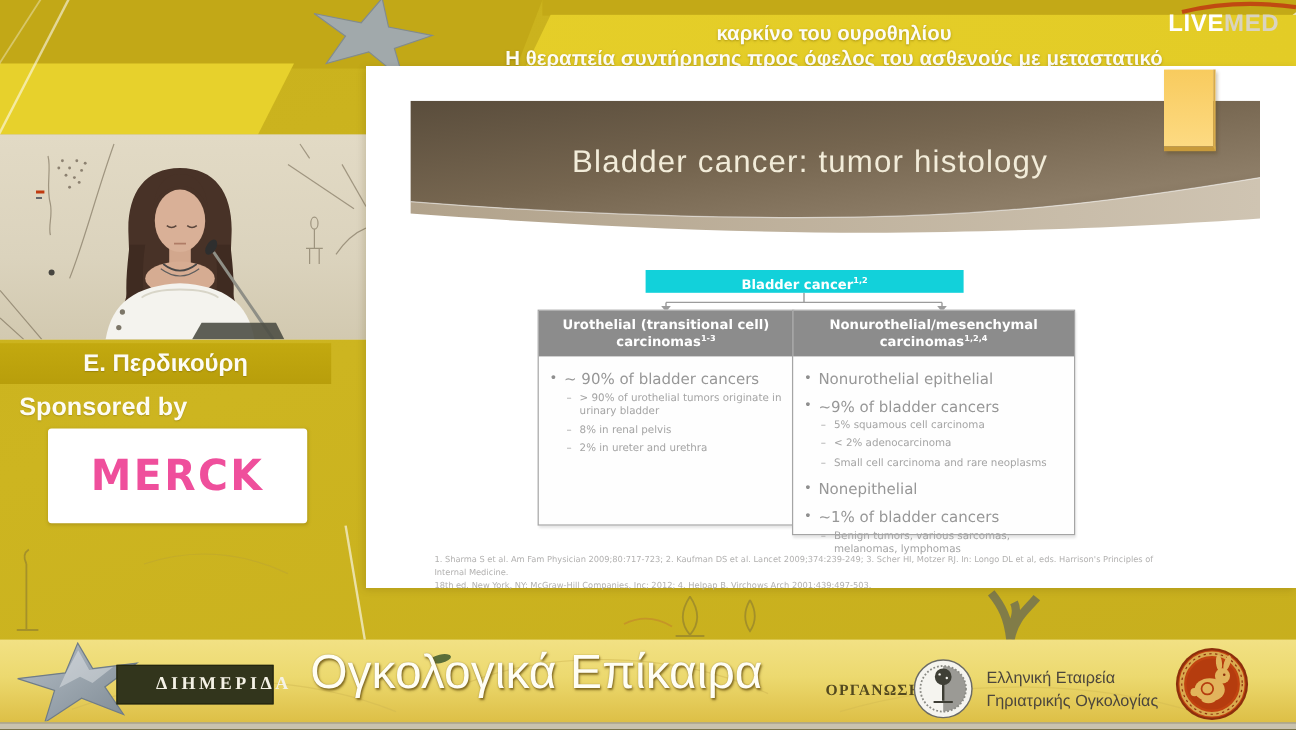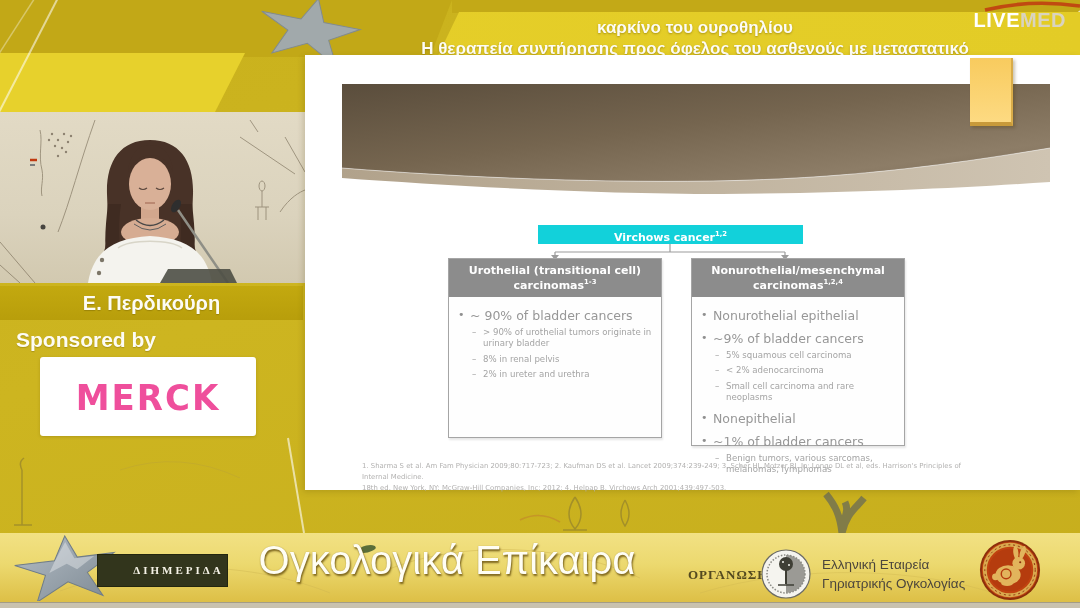--- a/index.html
+++ b/index.html
@@ -20,21 +20,21 @@
     text-align:center;color:#fdfcf5;font-size:17px;font-weight:700;line-height:21px;
     text-shadow:0 1px 2px rgba(120,100,0,.55);}
   .livemed{position:absolute;top:9px;right:14px;z-index:3;font-size:20px;font-weight:800;
     letter-spacing:.5px;}
   .livemed .p1{color:#ffffff;}
   .livemed .p2{color:#d9d3c0;font-weight:600;}
 
   
   .video{position:absolute;left:0;top:112px;width:305px;height:171px;z-index:2;
     background:#ddd5c0;overflow:hidden;}
-  .name-band{position:absolute;left:0;top:286px;width:303px;height:34px;z-index:2;
+  .name-band{position:absolute;left:0;top:286px;width:276px;height:34px;z-index:2;
     background:linear-gradient(180deg,#c3a90f,#b89e0b);
     color:#fdfcf4;font-size:20px;font-weight:700;text-align:center;line-height:34px;
     text-shadow:0 1px 1px rgba(110,90,0,.4);}
   .sponsored{position:absolute;left:0;top:328px;width:305px;z-index:2;
     color:#fdfcf4;font-size:21px;font-weight:700;text-shadow:0 1px 1px rgba(110,90,0,.35);padding-left:16px;}
   .merck{position:absolute;left:40px;top:357px;width:216px;height:79px;z-index:2;
     background:#fff;border-radius:3px;display:flex;align-items:center;justify-content:center;
     box-shadow:0 1px 3px rgba(90,70,0,.25);}
   .merck span{font-family:"DejaVu Sans",sans-serif;font-size:34px;font-weight:800;
     letter-spacing:2px;color:#ef4f9c;transform:scaleY(1.05);}
@@ -48,41 +48,41 @@
     border-bottom:4px solid #c89a3a;border-right:2px solid #d9ac49;
     box-shadow:2px 2px 3px rgba(80,60,10,.3);}
   .slide-title{position:absolute;left:30px;top:64px;width:680px;z-index:2;text-align:center;
     font-size:26px;letter-spacing:1px;color:#f2ecd9;}
   .root-node{position:absolute;left:233px;top:170px;width:265px;height:19px;z-index:2;
     background:#12d1da;color:#fff;font:bold 11px/19px "DejaVu Sans",sans-serif;text-align:center;}
   .connectors{position:absolute;left:0;top:0;z-index:1;pointer-events:none;}
   .dbox{position:absolute;background:#fefefe;border:1px solid #a5a5a5;z-index:2;
     box-shadow:1px 2px 2px rgba(0,0,0,.10);}
   .dbox.left{left:143px;top:203px;width:214px;height:180px;}
-  .dbox.right{left:386px;top:203px;width:214px;height:188px;}
+  .dbox.right{left:355px;top:203px;width:236px;height:188px;}
   .dbox-head{background:#8c8c8c;color:#fff;text-align:center;padding:5px 4px 4px;
     font:bold 11px/1.3 "DejaVu Sans",sans-serif;}
   .dbox-head sup, .root-node sup{font-size:.62em;}
   .dbox-body{padding-top:3px;}
   .bullet{position:relative;font-family:"DejaVu Sans",sans-serif;}
   .bullet.lv1{font-size:12.5px;color:#979797;margin:8px 4px 3px 8px;padding-left:13px;}
   .bullet.lv1::before{content:"\2022";position:absolute;left:1px;top:0;font-size:11px;color:#8f8f8f;}
   .bullet.lv2{font-size:8.6px;line-height:1.3;color:#a4a4a4;margin:4px 3px 4px 23px;padding-left:11px;}
   .bullet.lv2::before{content:"\2013";position:absolute;left:0;top:0;}
   .refs{position:absolute;left:57px;top:406px;width:600px;z-index:2;
     font-family:"DejaVu Sans",sans-serif;font-size:6.9px;line-height:1.6;color:#b2b1b0;}
 
   
   .footer{position:absolute;left:0;top:533px;width:1080px;height:69px;z-index:5;
     background:linear-gradient(180deg,#f2e184 0%,#ecd96f 45%,#ddbf46 100%);}
   .footer-deco{position:absolute;left:0;top:0;}
   .big-star{position:absolute;left:12px;top:2px;}
   .event-badge{position:absolute;left:97px;top:21px;width:131px;height:33px;
     background:#32351c;border:1px solid #23260f;color:#f5f2e6;text-align:center;
-    font-family:"Liberation Serif","DejaVu Serif",serif;font-size:11px;font-weight:600;
+    font-family:"Liberation Serif","DejaVu Serif",serif;font-size:15px;font-weight:600;
     letter-spacing:3px;line-height:31px;padding-left:32px;}
   .event-title{position:absolute;left:233px;top:5px;width:428px;text-align:center;
     font-family:Liberation Sans, sans-serif;font-size:40px;color:#fffef4;
     text-shadow:1px 2px 2px rgba(107,84,18,.85),0 0 1px rgba(120,95,20,.6);}
   .organizer-label{position:absolute;left:688px;top:34px;
     font-family:"Liberation Serif","DejaVu Serif",serif;font-size:13px;font-weight:600;
     letter-spacing:1px;color:#53491f;}
   .seal{position:absolute;left:760px;top:15px;}
   .organizer-name{position:absolute;left:822px;top:23px;font-size:13.5px;font-weight:400;
     line-height:1.4;color:#4c463c;}
@@ -220,34 +220,35 @@
         <linearGradient id="tan" x1="0" y1="0" x2="1" y2="0">
           <stop offset="0" stop-color="#b1a28b"></stop>
             <stop offset="1" stop-color="#cfc4b2"></stop>
         </linearGradient>
       </defs>
       <path d="M0,84 C100,92 240,99 370,97 C500,95 600,82 708,64 L708,98 C620,104 520,109 380,110 C250,110 110,102 0,94 Z" fill="url(#tan)"></path>
       <path d="M0,0 H708 V64 C600,82 500,95 370,97 C240,99 100,92 0,84 Z" fill="url(#brown)"></path>
       <path d="M0,84 C100,92 240,99 370,97 C500,95 600,82 708,64" fill="none" stroke="#ffffff" stroke-width="1" opacity="0.5"></path>
     </svg>
     <div class="slide-tab"></div>
+    <div class="slide-title">Bladder cancer: tumor histology</div>
 
     <svg class="connectors" width="775" height="435" viewBox="0 0 775 435">
       <g stroke="#9c9c9c" stroke-width="1.2" fill="none">
         <path d="M365,189 V197"></path>
           <path d="M250,197 H480"></path>
         <path d="M250,197 V201"></path>
           <path d="M480,197 V201"></path>
       </g>
       <path d="M246,200 h8 l-4,5 z" fill="#9c9c9c"></path>
       <path d="M476,200 h8 l-4,5 z" fill="#9c9c9c"></path>
     </svg>
 
     <div class="root-node">
-      <span>Virchows cancer</span><sup>1,2</sup>
+      <span>Bladder cancer</span><sup>1,2</sup>
     </div>
 
     <div class="dbox left">
       <div class="dbox-head">
         <div>Urothelial (transitional cell)</div>
         <div><span>carcinomas</span><sup>1-3</sup></div>
       </div>
       <div class="dbox-body">
 
       <div class="bullet lv1"><span>~ 90% of bladder cancers</span></div>

